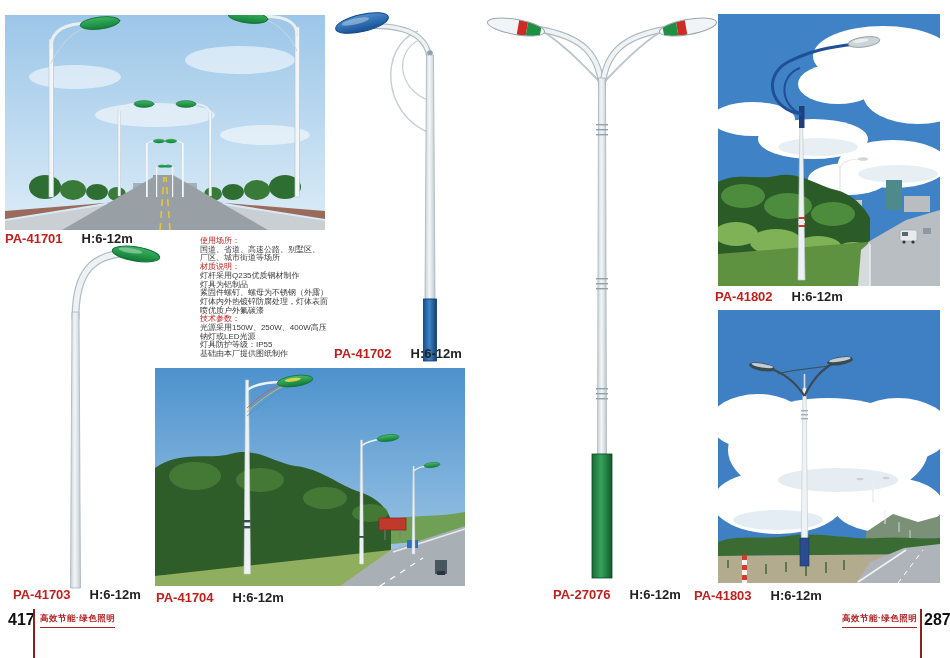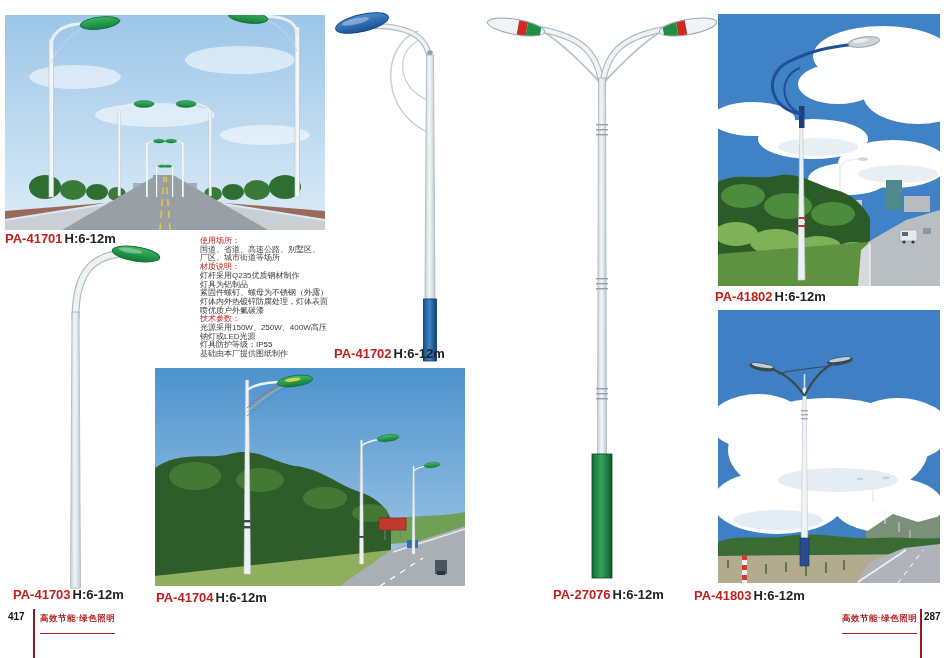--- a/index.html
+++ b/index.html
@@ -3,27 +3,27 @@
 <meta charset="utf-8">
 <style>
   html,body{margin:0;padding:0;background:#ffffff;}
   #sheet{
     position:relative;width:950px;height:658px;background:#ffffff;overflow:hidden;
     font-family:"Liberation Sans","DejaVu Sans",sans-serif;
   }
   .panel{position:absolute;}
   .label{position:absolute;font-weight:bold;font-size:13px;white-space:nowrap;}
   .label .code{color:#c0201e;}
-  .label .height{color:#222222;margin-left:2px;font-weight:bold;}
+  .label .height{color:#222222;margin-left:19px;font-weight:bold;}
   .specs{position:absolute;left:200px;top:237px;width:150px;font-size:8px;line-height:8.7px;color:#3a3a3a;}
   .spec-h{color:#c0201e;font-weight:normal;}
-  .footer-num{position:absolute;font-size:10px;font-weight:bold;color:#111;}
+  .footer-num{position:absolute;font-size:16px;font-weight:bold;color:#111;}
   .footer-line{position:absolute;width:2px;background:#8d1f1f;}
   .footer-slogan{position:absolute;font-size:8.5px;font-weight:bold;color:#b22424;
-    border-bottom:1px solid #b22424;padding-bottom:8px;letter-spacing:.5px;white-space:nowrap;}
+    border-bottom:1px solid #b22424;padding-bottom:2px;letter-spacing:.5px;white-space:nowrap;}
 </style>
 </head>
 <body>
 
 <div id="sheet">
 
   <svg class="panel" style="left:5px;top:15px" width="320" height="215" viewBox="0 0 320 215">
     <defs>
       <linearGradient id="sky1" x1="0" y1="0" x2="0" y2="1">
         <stop offset="0" stop-color="#9cc6e8"></stop>

